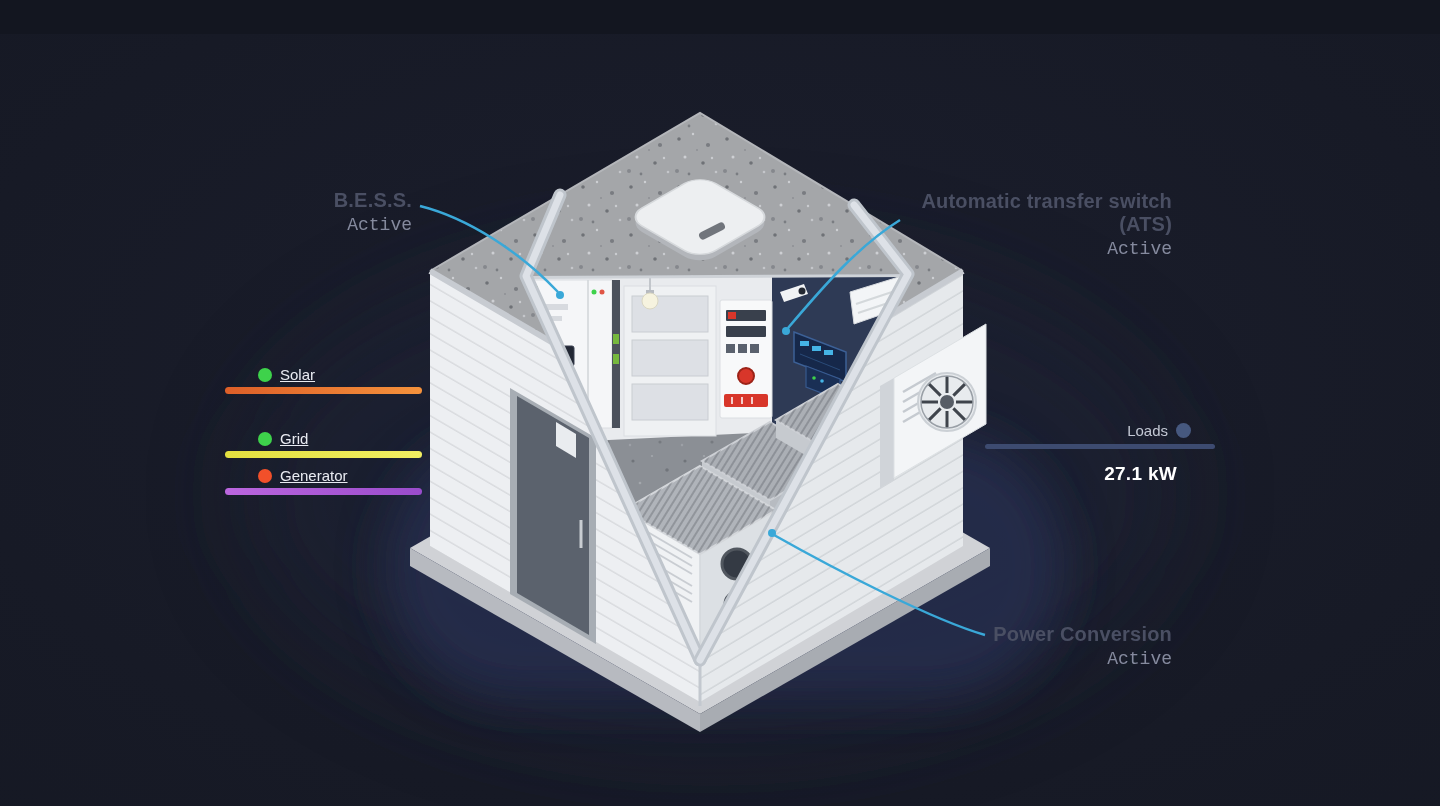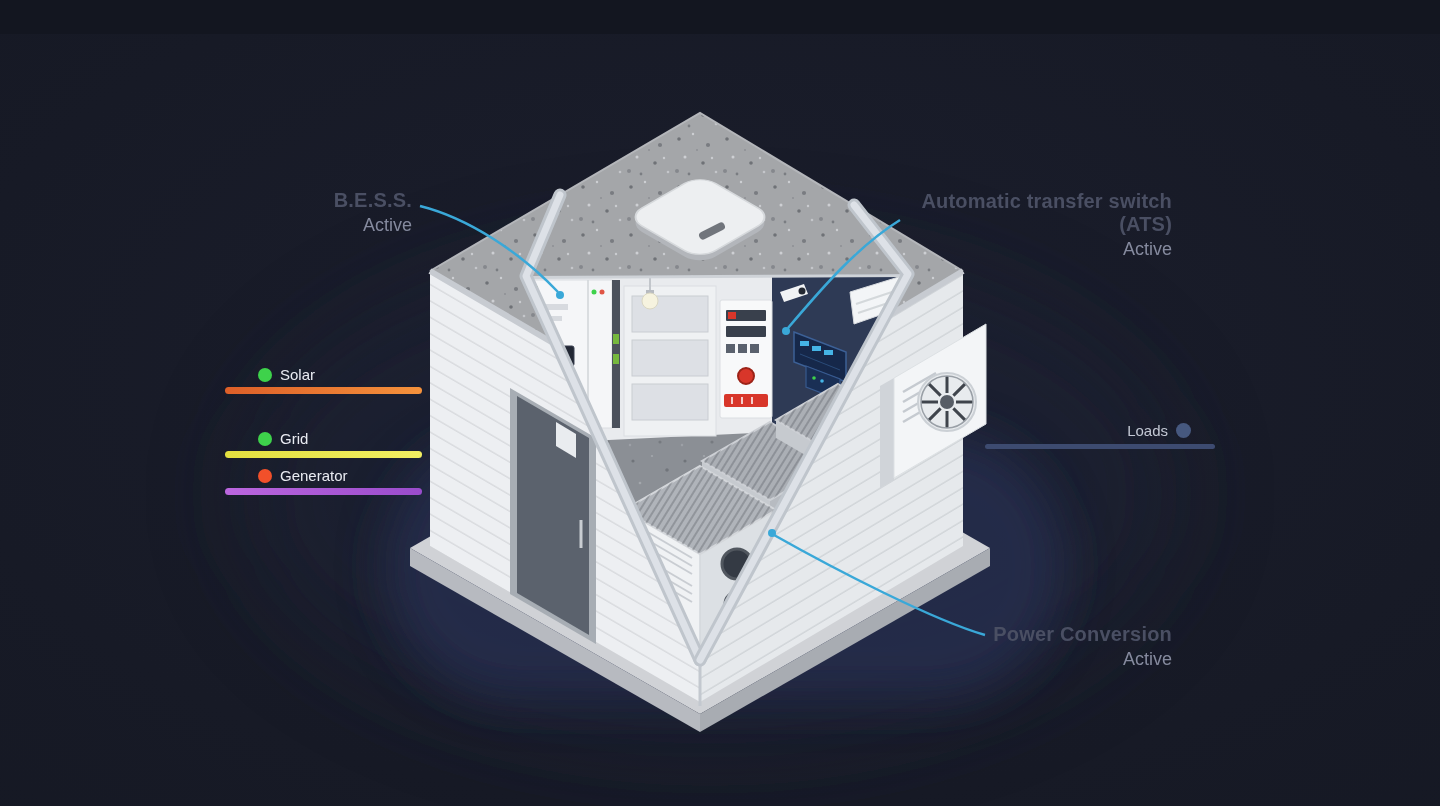--- a/index.html
+++ b/index.html
@@ -6,32 +6,32 @@
   .stage{
     position:relative;width:1440px;height:806px;overflow:hidden;
     background:radial-gradient(120% 120% at 50% 42%, #1b1e2d 0%, #171a26 45%, #131620 100%);
     font-family:"Liberation Sans", sans-serif;
     margin-top:34px;
   }
   .illustration{position:absolute;left:0;top:0;width:1440px;height:806px;}
 
   .callout{position:absolute;text-align:right;}
   .callout .title{font-size:20px;font-weight:700;color:#4a4f63;line-height:23px;letter-spacing:.2px;}
-  .callout .status{font-size:18px;color:#858a9e;margin-top:3px;}
+  .callout .status{font-size:18px;color:#858a9e;margin-top:3px;font-family:Liberation Mono, monospace;}
 
   .legend{position:absolute;left:225px;top:333px;width:197px;}
   .legend-item{position:absolute;left:0;width:100%;}
   .legend-item.solar{top:0;}
   .legend-item.grid{top:64px;}
   .legend-item.generator{top:101px;}
   .legend-row{display:flex;align-items:center;gap:8px;padding-left:33px;height:15px;}
   .dot{width:14px;height:14px;border-radius:50%;flex:0 0 auto;}
   .dot-solar,.dot-grid{background:#3ed24b;}
   .dot-generator{background:#f2502a;}
-  .legend-label{font-size:15px;color:#e9ebf2;}
+  .legend-label{font-size:15px;color:#e9ebf2;text-decoration:underline;}
   .legend-line{margin-top:5px;height:7px;border-radius:4px;}
   .line-solar{background:linear-gradient(90deg,#dd5f28,#f5923c);}
   .line-grid{background:linear-gradient(90deg,#e3df3f,#f2ef62);}
   .line-generator{background:linear-gradient(90deg,#bb66de,#9a4ccc);}
 
   .loads{position:absolute;left:985px;top:388px;width:230px;}
   .loads-row{display:flex;justify-content:flex-end;align-items:center;gap:8px;padding-right:24px;height:16px;}
   .loads-label{font-size:15px;color:#c3c8d4;}
   .loads-dot{width:15px;height:15px;border-radius:50%;background:#46587f;flex:0 0 auto;}
   .loads-line{margin-top:6px;height:5px;border-radius:3px;background:#3d4b70;}
@@ -312,15 +312,16 @@
       <div class="legend-line line-generator"></div>
     </div>
   </div>
 
   <div class="loads">
     <div class="loads-row">
       <span class="loads-label">Loads</span>
       <span class="loads-dot"></span>
     </div>
     <div class="loads-line"></div>
+    <div class="loads-value">27.1 kW</div>
   </div>
 
 </div>
 
 </body></html>

